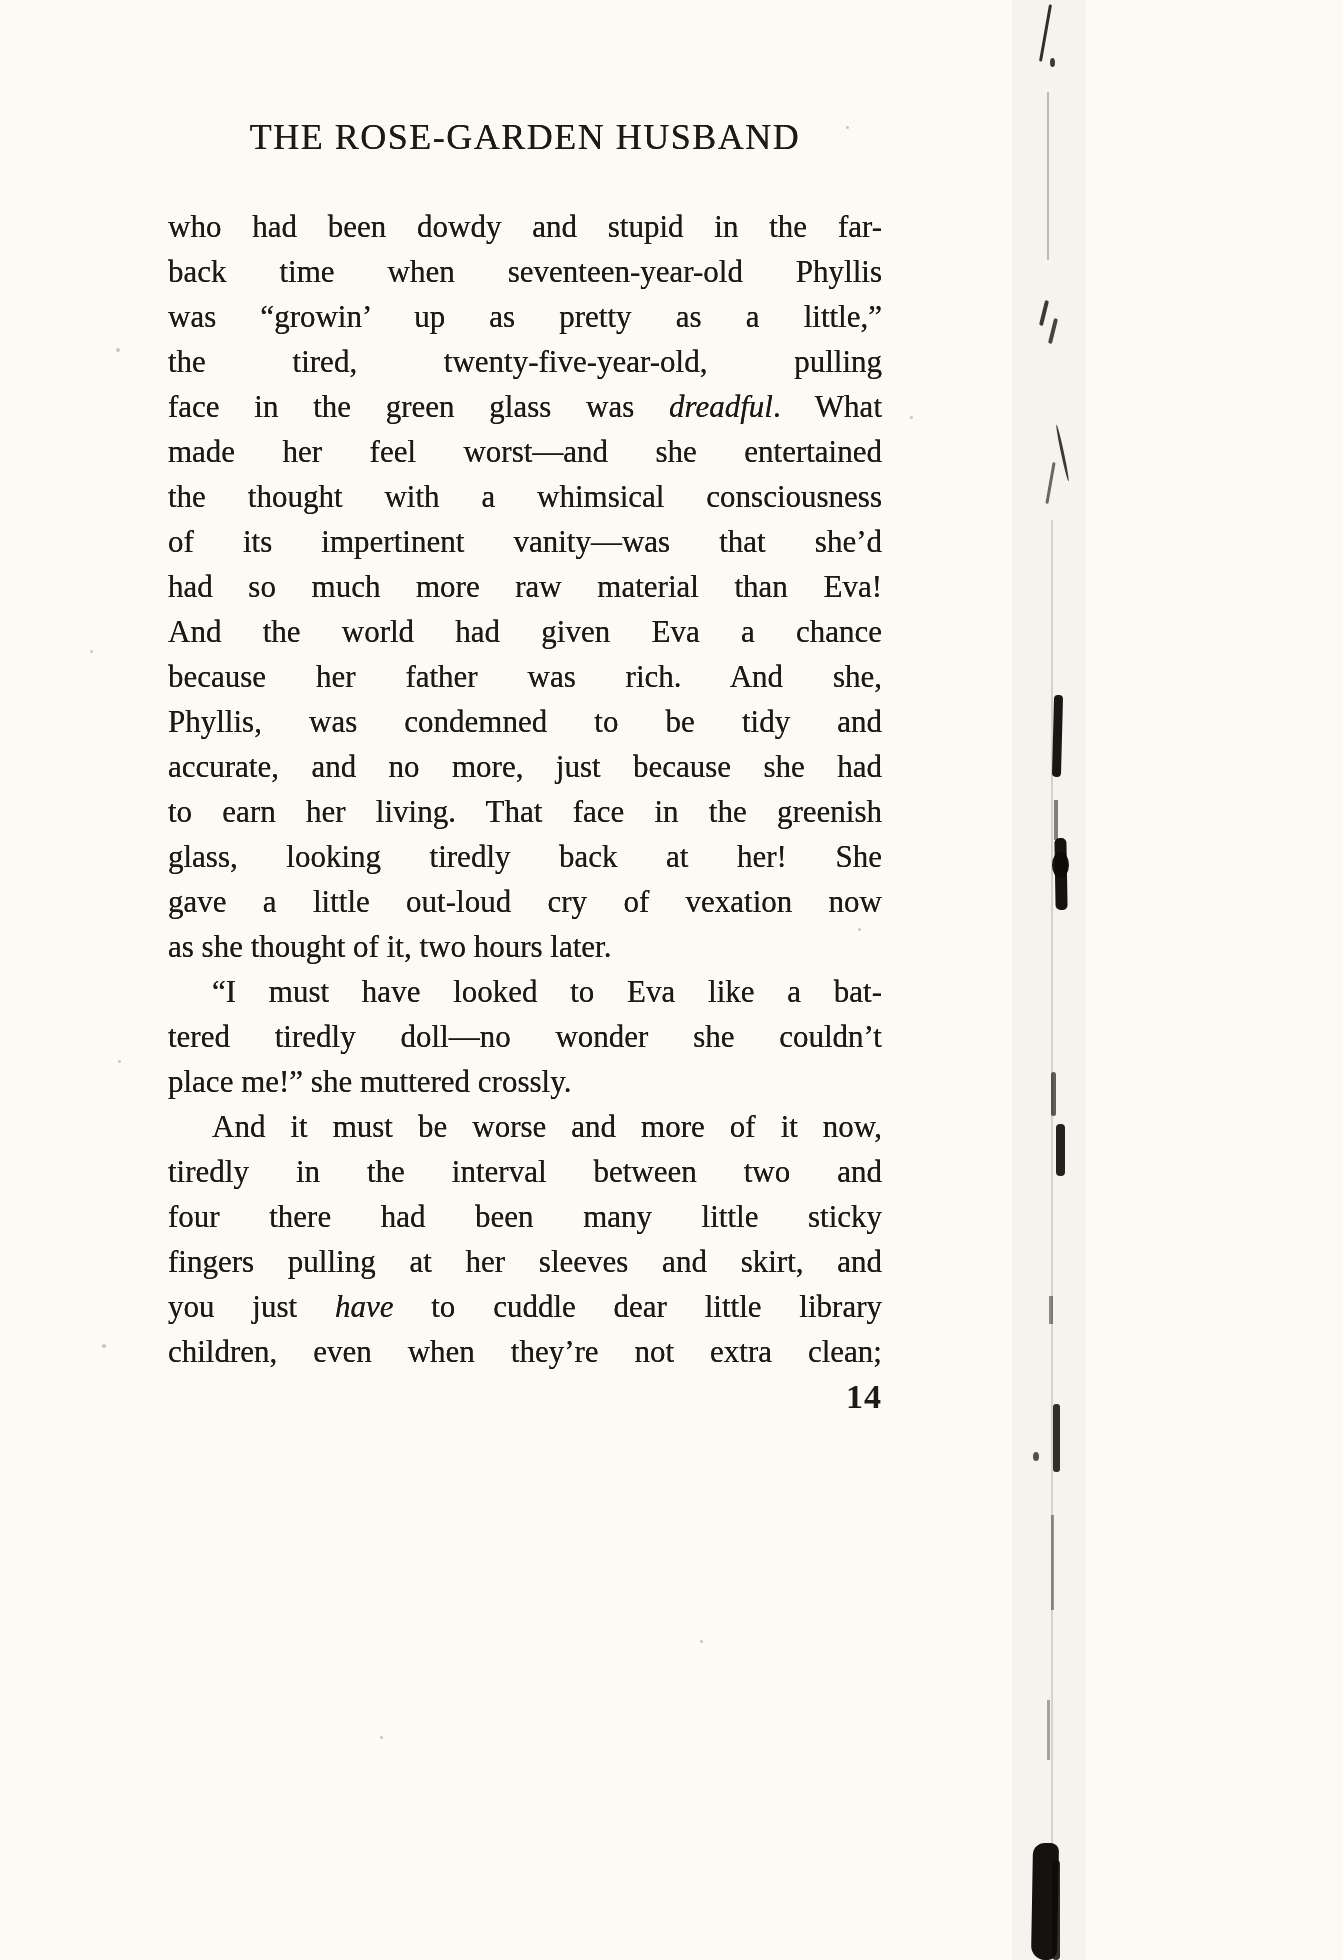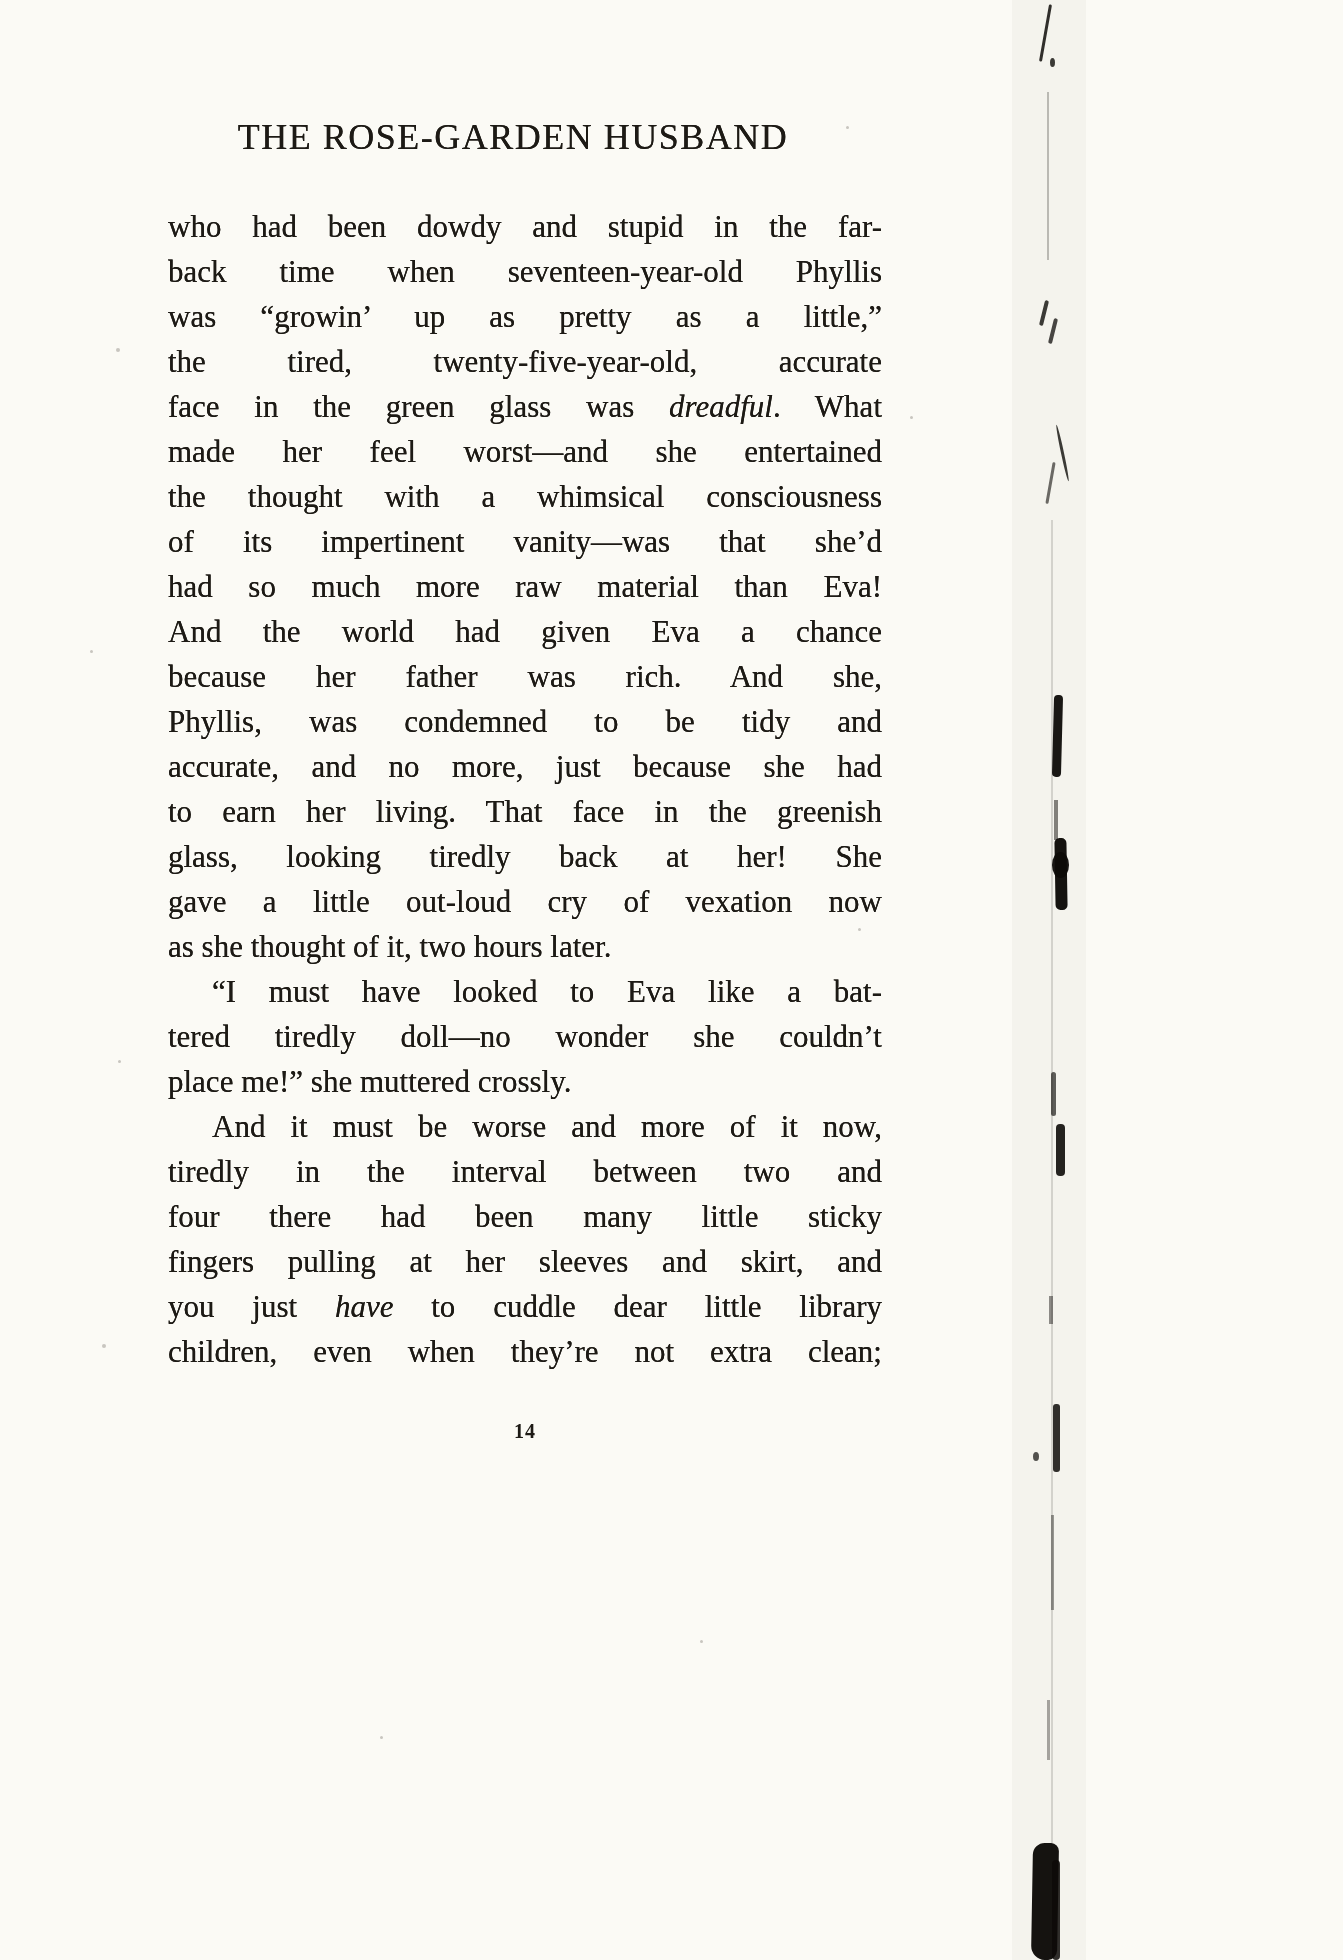--- a/index.html
+++ b/index.html
@@ -11,21 +11,21 @@
     position: relative;
     width: 1343px;
     height: 1960px;
     background: var(--paper, #fbfaf5);
     overflow: hidden;
     font-family: "Liberation Serif", "DejaVu Serif", serif;
     color: var(--ink, #1d1a15);
   }
   .header {
     position: absolute;
-    left: 156px;
+    left: 168px;
     top: 116px;
     width: 714px;
     text-align: center;
     font-size: 36px;
     letter-spacing: 1.5px;
     text-shadow: 0 0 0.6px currentColor;
   }
   .body {
     position: absolute;
     left: 168px;
@@ -43,25 +43,24 @@
     text-align-last: left;
   }
   .line.indent {
     text-indent: 44px;
   }
   .pagenum {
     position: absolute;
     left: 168px;
     top: 1378px;
     width: 714px;
-    text-align: center;
-    font-size: 20px;
+    text-align: right;
+    font-size: 34px;
     font-weight: bold;
     letter-spacing: 1px;
-    margin-top: 42px;
   }
   .art {
     position: absolute;
     background: #0d0b08;
   }
   .speck {
     position: absolute;
     background: #6b655c;
     border-radius: 50%;
     opacity: 0.35;
@@ -76,21 +75,21 @@
 <body>
 
 <div class="page">
 
   <div class="header">THE ROSE-GARDEN HUSBAND</div>
 
   <div class="body">
       <div class="line">who had been dowdy and stupid in the far-</div>
       <div class="line">back time when seventeen-year-old Phyllis</div>
       <div class="line">was “growin’ up as pretty as a little,”</div>
-      <div class="line">the tired, twenty-five-year-old, accurate</div>
+      <div class="line">the tired, twenty-five-year-old, pulling</div>
       <div class="line">face in the green glass was <i>dreadful</i>. What</div>
       <div class="line">made her feel worst—and she entertained</div>
       <div class="line">the thought with a whimsical consciousness</div>
       <div class="line">of its impertinent vanity—was that she’d</div>
       <div class="line">had so much more raw material than Eva!</div>
       <div class="line">And the world had given Eva a chance</div>
       <div class="line">because her father was rich. And she,</div>
       <div class="line">Phyllis, was condemned to be tidy and</div>
       <div class="line">accurate, and no more, just because she had</div>
       <div class="line">to earn her living. That face in the greenish</div>

